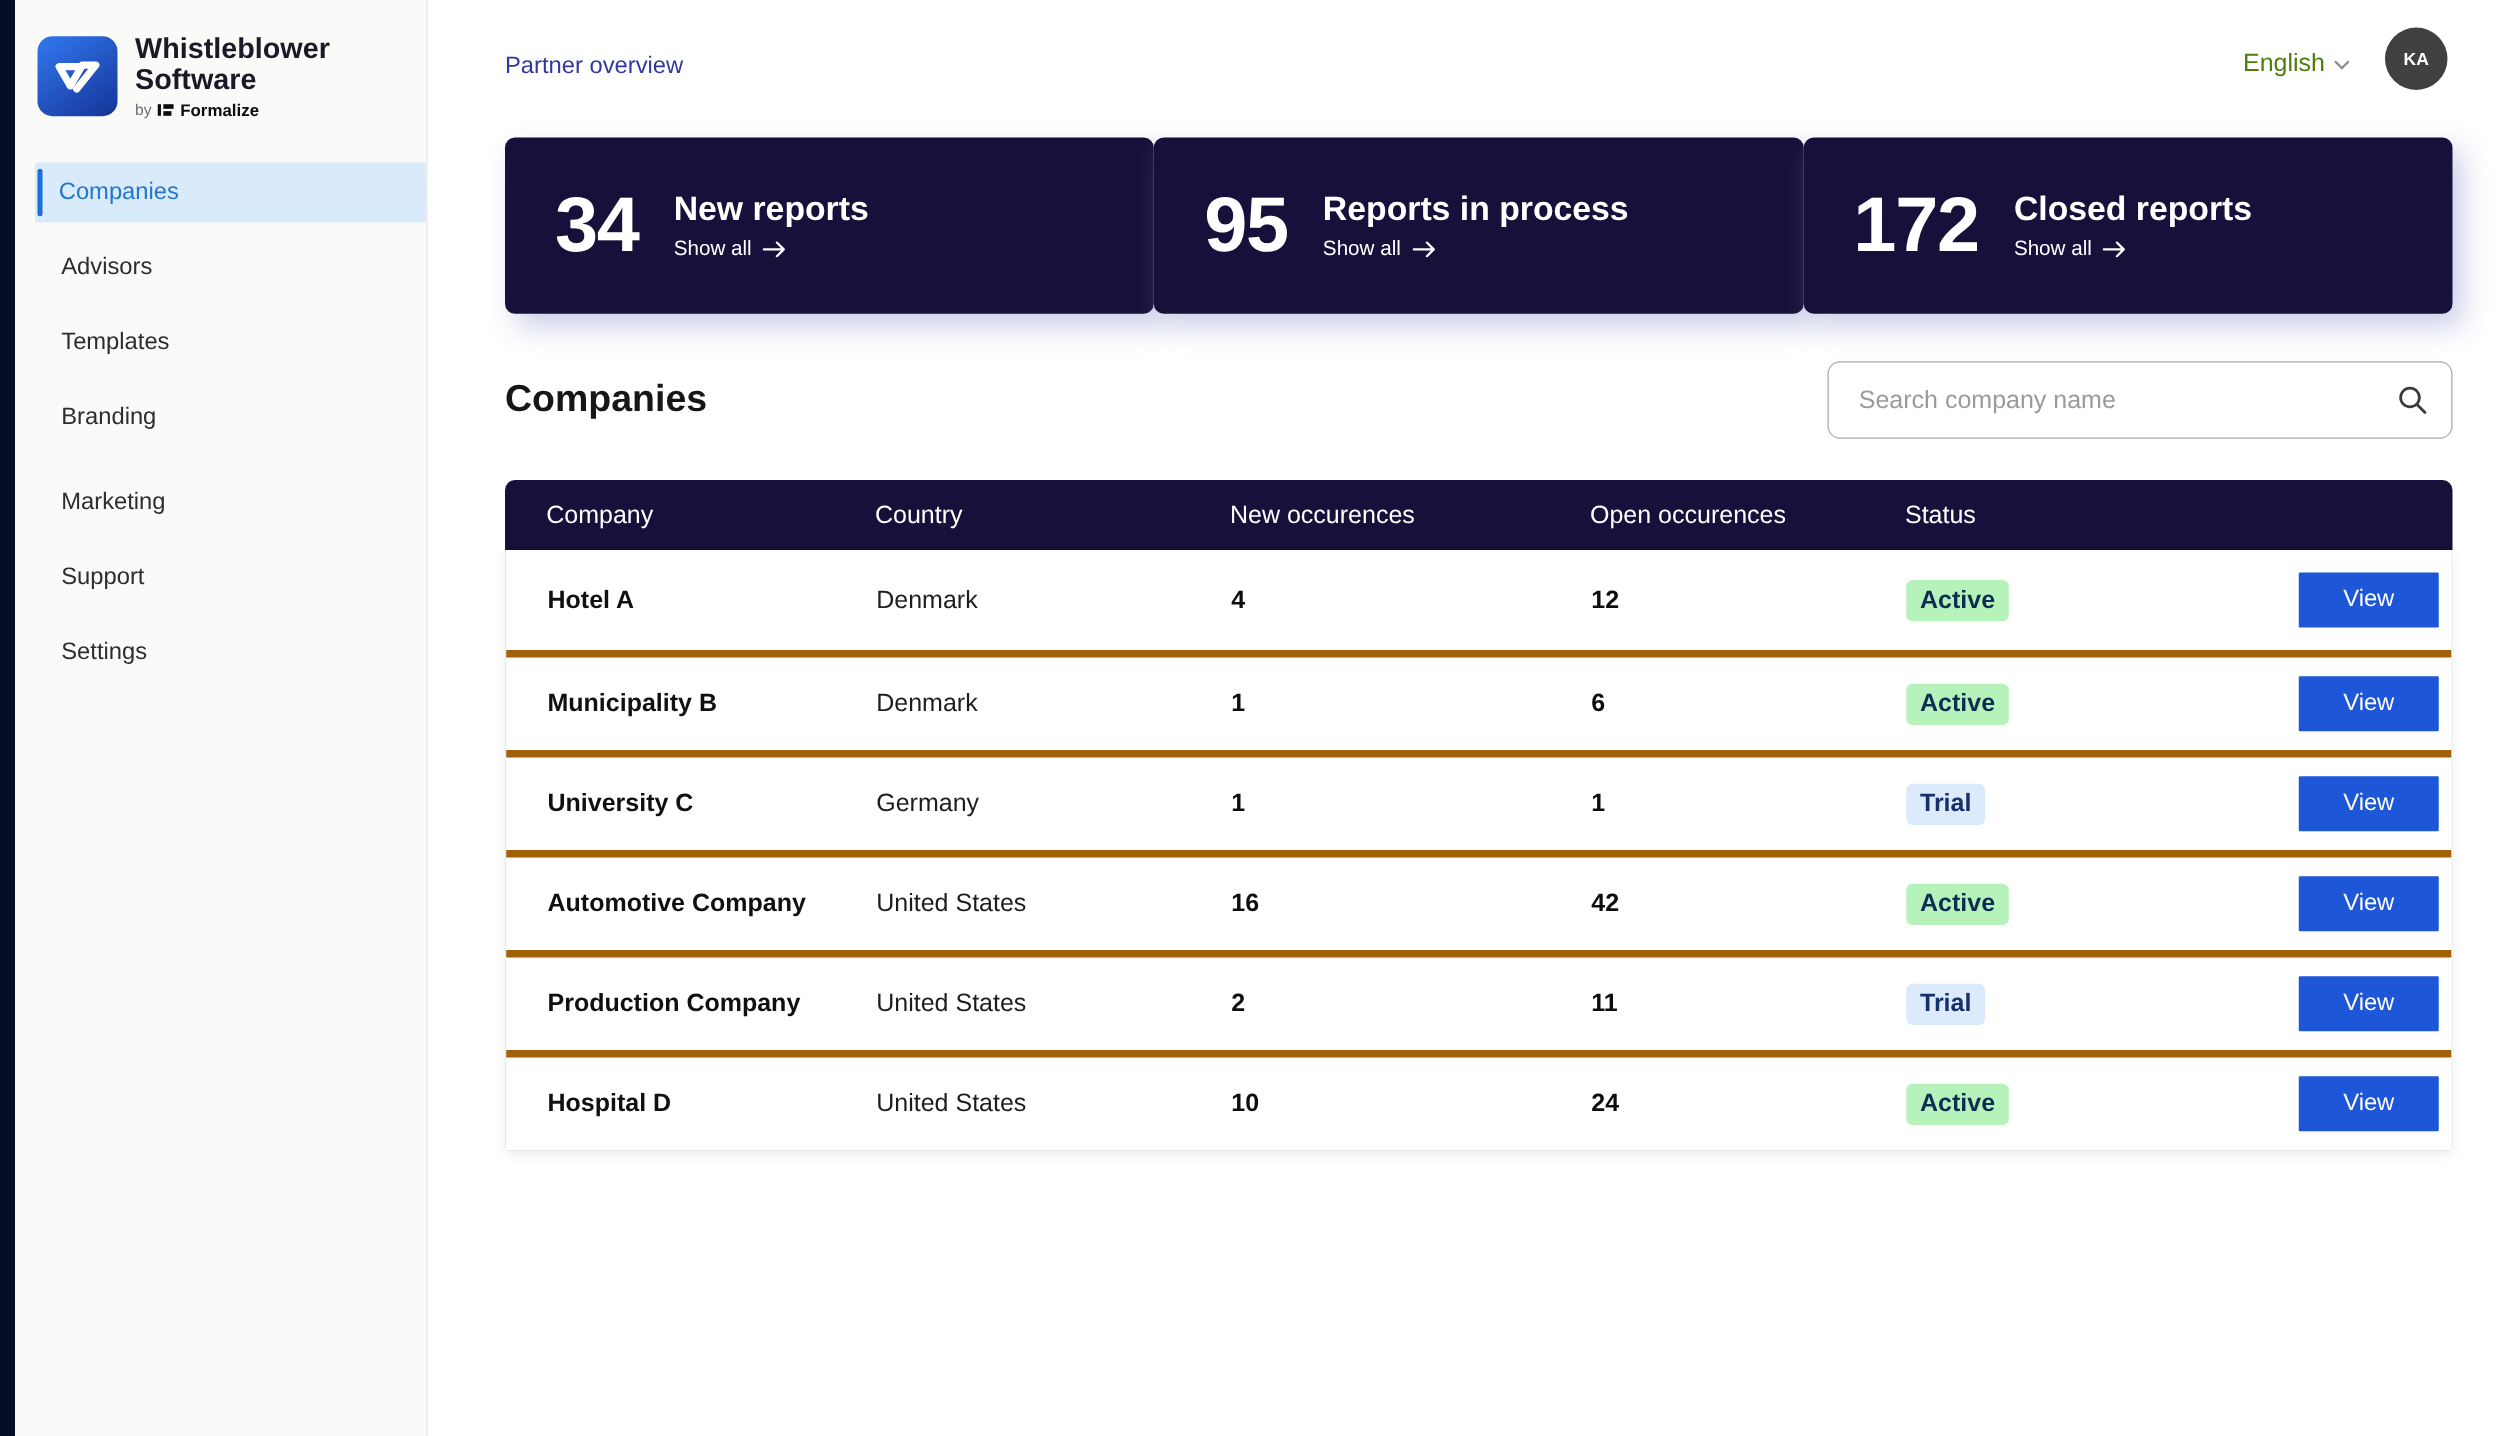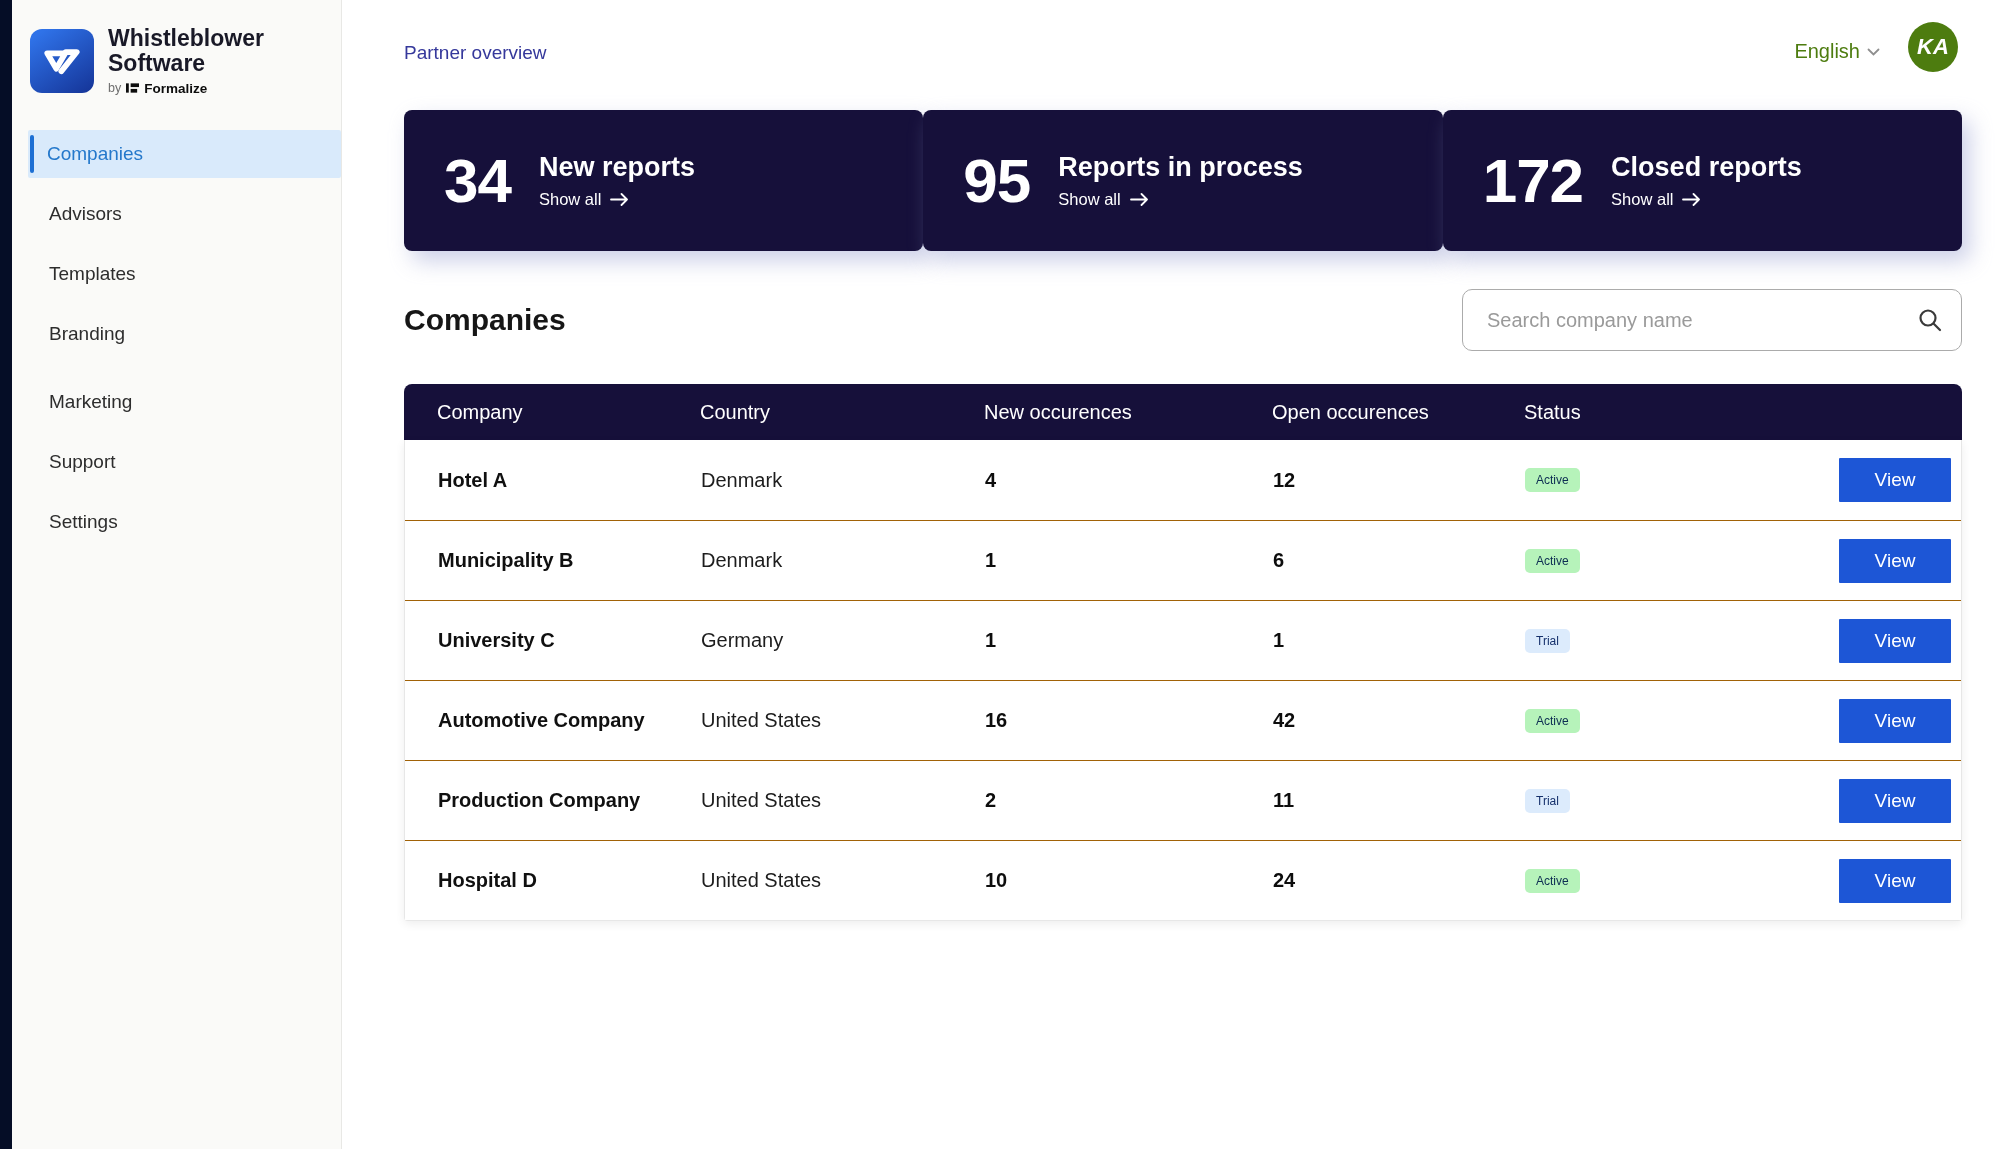--- a/index.html
+++ b/index.html
@@ -25,22 +25,22 @@
   .nav-item.active .active-bar{position:absolute;left:2px;top:5px;bottom:5px;width:4px;
             border-radius:3px;background:#1d6fd3;}
   .nav-item.gap-before{margin-top:20px;}
 
   
   .main{position:absolute;left:343px;top:0;right:0;height:100%;}
   .breadcrumb{position:absolute;left:61px;top:42px;font-size:19px;color:#35389b;cursor:pointer;}
   .lang{position:absolute;right:120px;top:40px;display:flex;align-items:center;gap:7px;
         font-size:20px;color:#4d7c0f;cursor:pointer;}
   .avatar{position:absolute;right:42px;top:22px;width:50px;height:50px;border-radius:50%;
-          background:#4d7c0f;color:#fff;display:flex;align-items:center;justify-content:center;
-          font-size:22px;font-weight:700;cursor:pointer;font-style:italic;}
+          background:#404040;color:#fff;display:flex;align-items:center;justify-content:center;
+          font-size:14px;font-weight:700;cursor:pointer;}
 
   
   .cards{display:flex;margin:110px 38px 0 61px;}
   .card{flex:1;height:141px;background:#16103a;border-radius:8px;color:#fff;cursor:pointer;
         box-shadow:8px 10px 22px rgba(141,150,205,.45);
         display:flex;align-items:center;gap:28px;padding-left:40px;box-sizing:border-box;}
   .card-value{font-size:62px;font-weight:700;letter-spacing:-1px;}
   .card-title{font-size:27px;font-weight:700;line-height:1.15;}
   .card-link{display:flex;align-items:center;gap:9px;margin-top:6px;font-size:16.5px;color:#fff;}
 
@@ -55,25 +55,25 @@
   .search-icon{position:absolute;right:19px;top:50%;transform:translateY(-50%);cursor:pointer;line-height:0;}
 
   
   .table-wrap{margin:33px 38px 0 61px;}
   .thead,.trow{display:grid;grid-template-columns:263px 284px 288px 252px 314px 124px;
         align-items:center;padding-left:33px;box-sizing:border-box;width:100%;}
   .thead{height:56px;background:#16103a;color:#fff;font-size:20px;border-radius:8px 8px 0 0;}
   .tbody{border:1px solid #e7e7e7;border-top:none;border-radius:0 0 4px 4px;
          box-shadow:0 3px 10px rgba(0,0,0,.07);background:#fff;}
   .trow{height:80px;background:#fff;}
-  .trow + .trow{border-top:1px solid #a16207;}
+  .trow + .trow{border-top:6px solid #a16207;}
   .c-company{font-weight:700;font-size:20px;color:#101010;}
   .c-country{font-size:20px;color:#1d1d1d;}
   .c-num{font-weight:700;font-size:20px;color:#0d0d0d;}
-  .badge{display:inline-block;padding:5px 11px;border-radius:5px;font-size:12px;font-weight:400;}
+  .badge{display:inline-block;padding:5px 11px;border-radius:5px;font-size:20px;font-weight:700;}
   .badge[data-status="Active"]{background:#b6f3ba;color:#0d2d52;}
   .badge[data-status="Trial"]{background:#dcebfc;color:#15306b;}
   .view-btn{width:112px;height:44px;background:#1d56d6;color:#fff;border:none;border-radius:1px;
         font-size:19px;cursor:pointer;font-family:"Liberation Sans","DejaVu Sans",sans-serif;}
 </style>
 </head>
 <body>
 
 <div class="app">
   <div class="edge-strip"></div>

